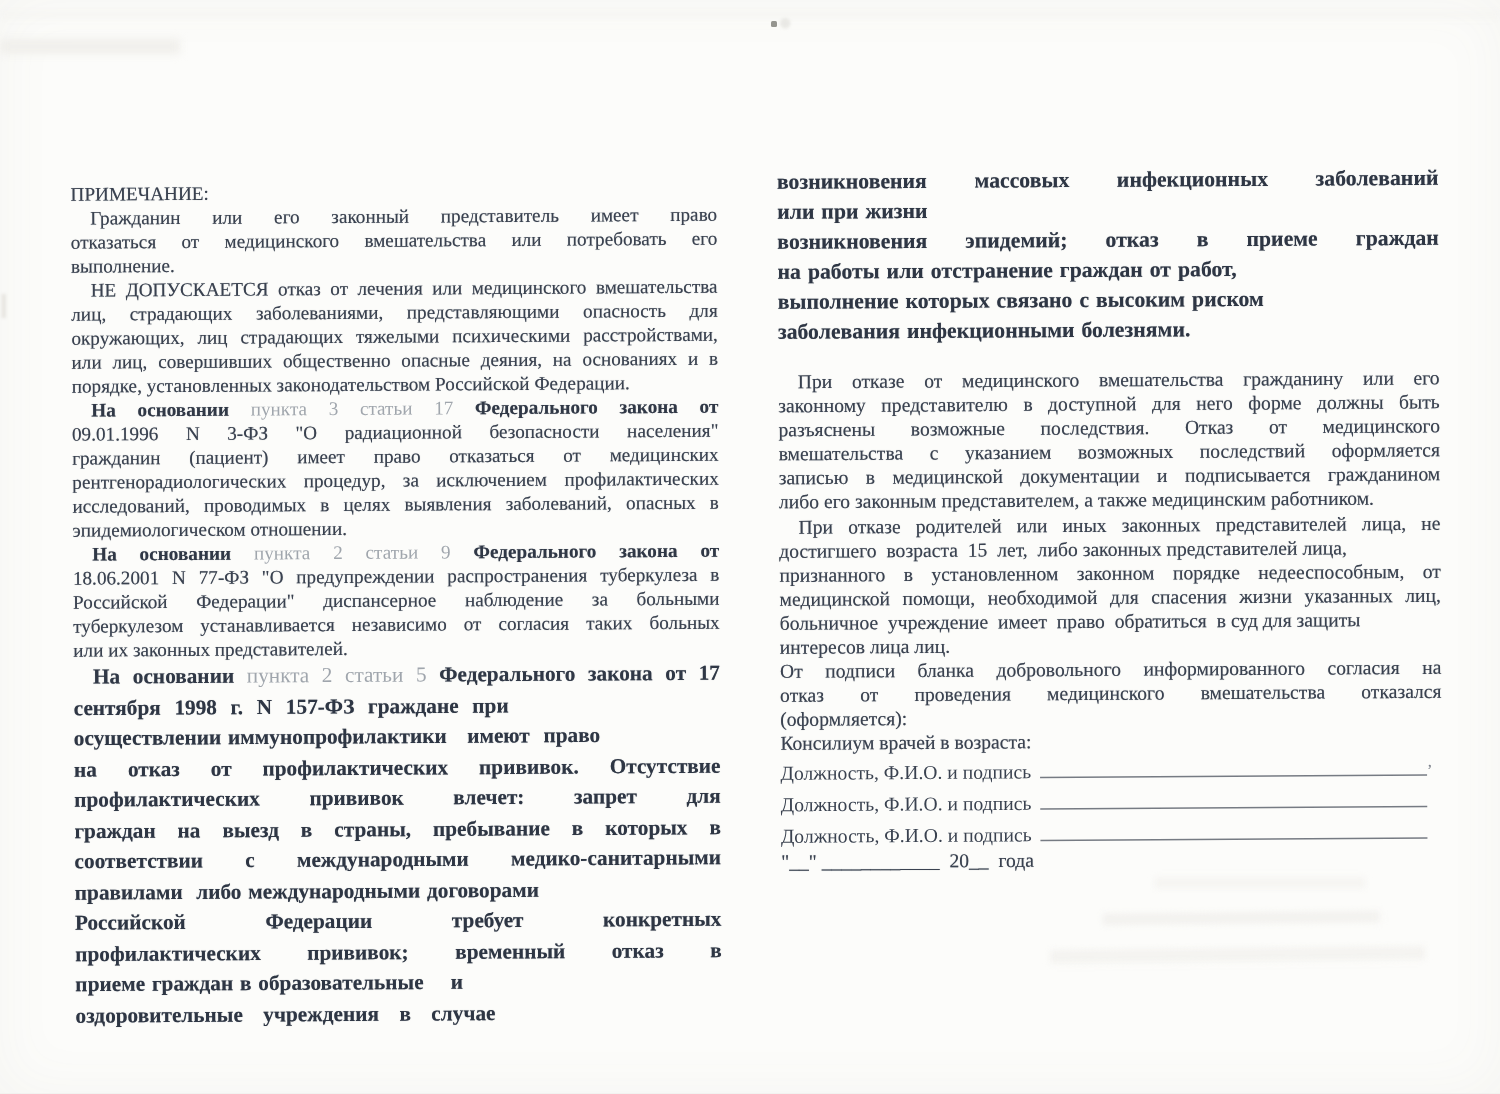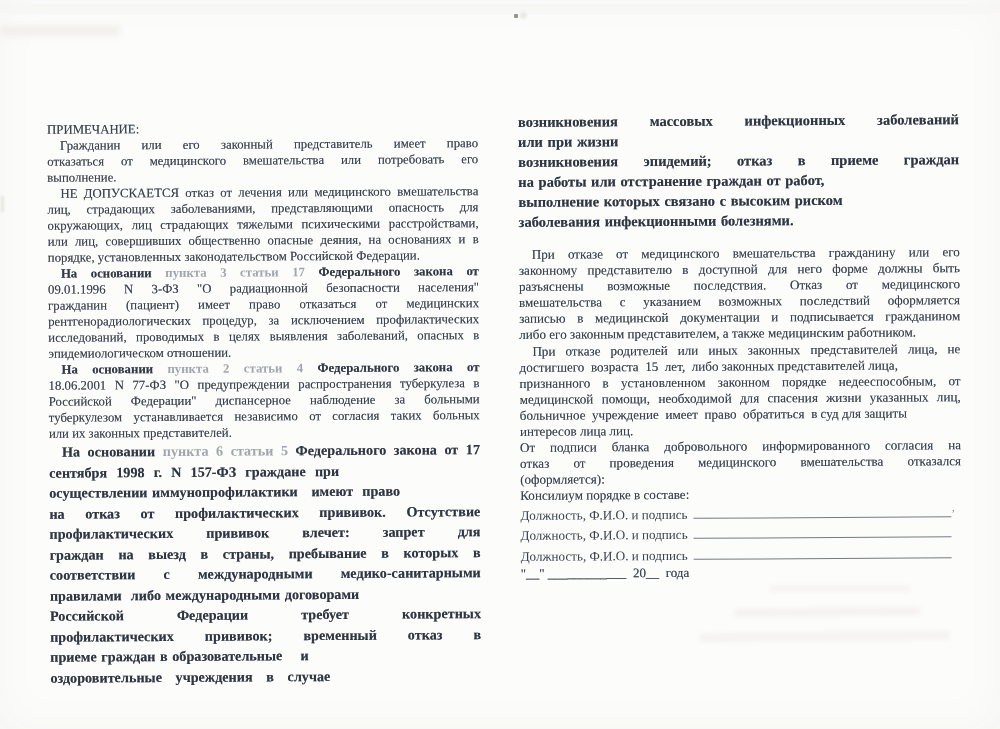--- a/index.html
+++ b/index.html
@@ -23,21 +23,21 @@
   .col{position:absolute;}
   .col-left{left:48px;top:119px;width:431px;font-size:12.8px;line-height:16px;}
   .col-right{left:519px;top:112px;width:441px;font-size:13.1px;line-height:16.1px;}
   .line{white-space:pre-wrap;text-shadow:0 0 0.5px rgba(50,58,72,0.55);}
   .line.j{text-align:justify;text-align-last:justify;}
   .line.ind{text-indent:13px;}
   .b{font-weight:bold;color:#303846;}
   
   .col-left .line.bb{font-size:14.2px;line-height:20.5px;font-weight:bold;color:#2e3644;word-spacing:1px;}
   .col-right .line.bb{font-size:14.5px;line-height:20px;font-weight:bold;color:#2e3644;word-spacing:1px;}
-  .grey{color:#a0a6ad;font-weight:bold;text-shadow:none;}
+  .grey{color:#a0a6ad;font-weight:normal;text-shadow:none;}
   .gap{width:100%;}
   .sigrow{display:flex;align-items:baseline;line-height:18.5px;}
   .sigrow .uline{flex:1;border-bottom:1px solid #767b83;margin:0 0 3px 6px;height:14px;}
   .sigrow .mark{width:10px;color:#7b808a;font-size:11px;}
   
   .artifact{position:absolute;pointer-events:none;}
   .streak-tl{left:0;top:26px;width:120px;height:10px;background:#f0efeb;filter:blur(3px);}
   .streak-top{left:0;top:8px;width:1000px;height:3px;background:#f5f4f1;filter:blur(2px);}
   .speck-top{left:514px;top:14px;width:4px;height:4px;background:#83837d;border-radius:1px;opacity:.85;}
   .speck-top2{left:520px;top:12px;width:7px;height:7px;background:#d9d8d3;border-radius:50%;opacity:.5;filter:blur(1px);}
@@ -70,26 +70,26 @@
         <div class="line j"><span>лиц, страдающих заболеваниями, представляющими опасность для</span></div>
         <div class="line j"><span>окружающих, лиц страдающих тяжелыми психическими расстройствами,</span></div>
         <div class="line j"><span>или лиц, совершивших общественно опасные деяния, на основаниях и в</span></div>
         <div class="line"><span>порядке, установленных законодательством Российской Федерации.</span></div>
         <div class="line j ind"><span class="b">На основании </span><span class="grey">пункта 3 статьи 17 </span><span class="b">Федерального закона от</span></div>
         <div class="line j"><span>09.01.1996 N 3-ФЗ "О радиационной безопасности населения"</span></div>
         <div class="line j"><span>гражданин (пациент) имеет право отказаться от медицинских</span></div>
         <div class="line j"><span>рентгенорадиологических процедур, за исключением профилактических</span></div>
         <div class="line j"><span>исследований, проводимых в целях выявления заболеваний, опасных в</span></div>
         <div class="line"><span>эпидемиологическом отношении.</span></div>
-        <div class="line j ind"><span class="b">На основании </span><span class="grey">пункта 2 статьи 4 </span><span class="b">Федерального закона от</span></div>
+        <div class="line j ind"><span class="b">На основании </span><span class="grey">пункта 2 статьи 9 </span><span class="b">Федерального закона от</span></div>
         <div class="line j"><span>18.06.2001 N 77-ФЗ "О предупреждении распространения туберкулеза в</span></div>
         <div class="line j"><span>Российской Федерации" диспансерное наблюдение за больными</span></div>
         <div class="line j"><span>туберкулезом устанавливается независимо от согласия таких больных</span></div>
         <div class="line"><span>или их законных представителей.</span></div>
-        <div class="line bb j ind"><span class="b">На основании </span><span class="grey">пункта 6 статьи 5 </span><span class="b">Федерального закона от 17</span></div>
+        <div class="line bb j ind"><span class="b">На основании </span><span class="grey">пункта 2 статьи 5 </span><span class="b">Федерального закона от 17</span></div>
         <div class="line bb"><span>сентября  1998  г.  N  157-ФЗ  граждане  при</span></div>
         <div class="line bb"><span>осуществлении иммунопрофилактики   имеют  право</span></div>
         <div class="line bb j"><span>на отказ от профилактических прививок. Отсутствие</span></div>
         <div class="line bb j"><span>профилактических прививок влечет: запрет для</span></div>
         <div class="line bb j"><span>граждан на выезд в страны, пребывание в которых в</span></div>
         <div class="line bb j"><span>соответствии с международными медико-санитарными</span></div>
         <div class="line bb"><span>правилами  либо международными договорами</span></div>
         <div class="line bb j"><span>Российской Федерации требует конкретных</span></div>
         <div class="line bb j"><span>профилактических прививок; временный отказ в</span></div>
         <div class="line bb"><span>приеме граждан в образовательные    и</span></div>
@@ -111,21 +111,21 @@
         <div class="line"><span>либо его законным представителем, а также медицинским работником.</span></div>
         <div class="line j ind"><span>При отказе родителей или иных законных представителей лица, не</span></div>
         <div class="line"><span>достигшего  возраста  15  лет,  либо законных представителей лица,</span></div>
         <div class="line j"><span>признанного в установленном законном порядке недееспособным, от</span></div>
         <div class="line j"><span>медицинской помощи, необходимой для спасения жизни указанных лиц,</span></div>
         <div class="line"><span>больничное  учреждение  имеет  право  обратиться  в суд для защиты</span></div>
         <div class="line"><span>интересов лица лиц.</span></div>
         <div class="line j"><span>От подписи бланка добровольного информированного согласия на</span></div>
         <div class="line j"><span>отказ от проведения медицинского вмешательства отказался</span></div>
         <div class="line"><span>(оформляется):</span></div>
-        <div class="line"><span>Консилиум порядке в составе:</span></div>
+        <div class="line"><span>Консилиум врачей в возраста:</span></div>
         <div class="sigrow">
           <span>Должность, Ф.И.О. и подпись</span>
           <span class="uline"></span>
           <span class="mark">’</span>
         </div>
         <div class="sigrow">
           <span>Должность, Ф.И.О. и подпись</span>
           <span class="uline"></span>
           <span class="mark"></span>
         </div>

